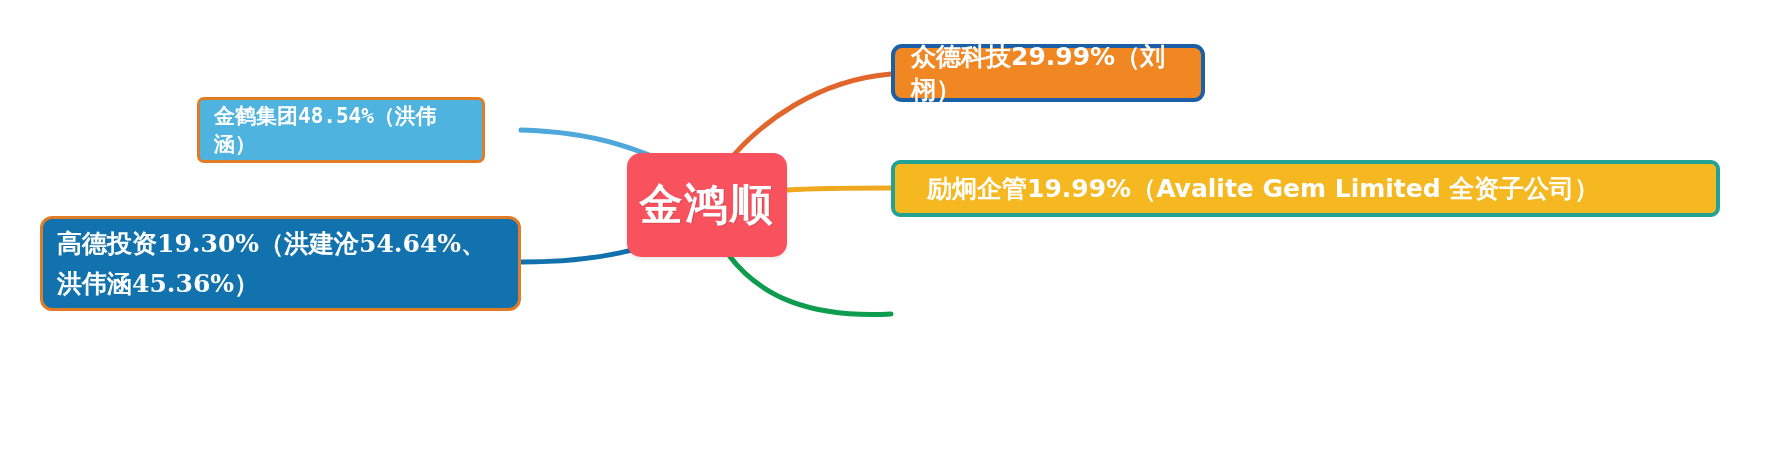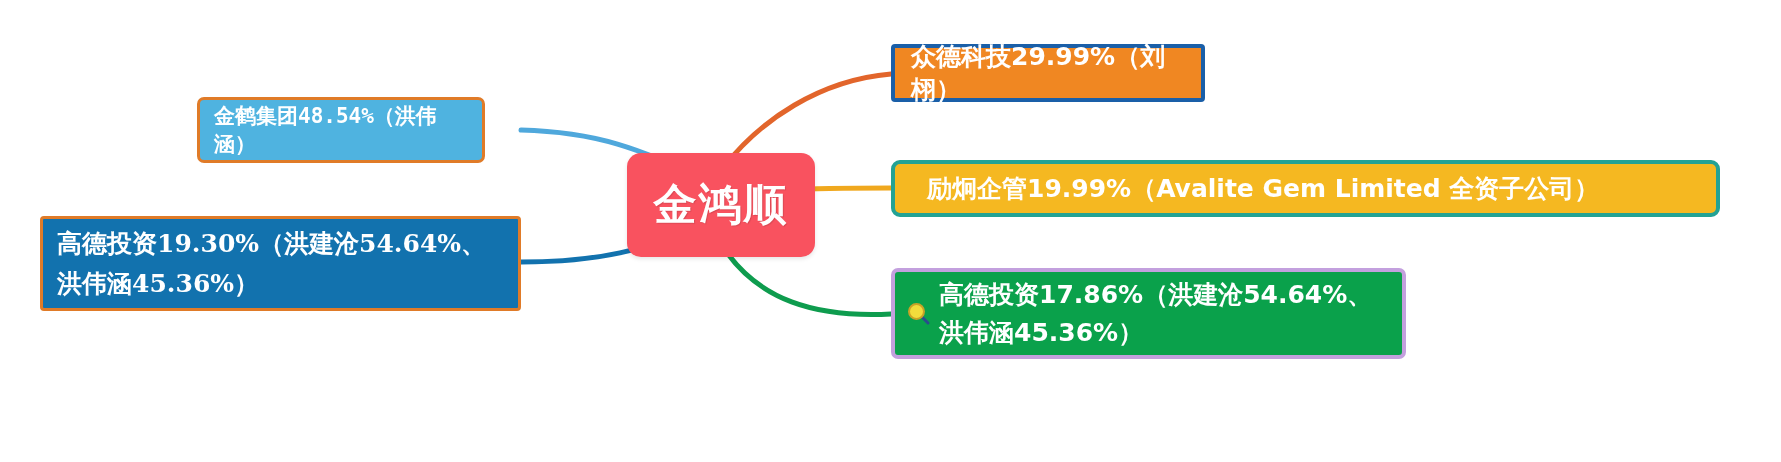--- a/index.html
+++ b/index.html
@@ -41,21 +41,21 @@
     display: block;
     width: 100%;
     white-space: pre-wrap;
     word-break: break-word;
   }
 
   
   #node-center {
     left: 627px;
     top: 153px;
-    width: 188px;
+    width: 160px;
     height: 104px;
     background: #F9525F;
     border: 0 solid transparent;
     border-radius: 14px;
     justify-content: center;
     box-shadow: 0 2px 4px rgba(0,0,0,0.10);
   }
   #node-center .node-label {
     color: #ffffff;
     font-size: 43px;
@@ -88,41 +88,41 @@
 
   
   #node-gaode-left {
     left: 40px;
     top: 216px;
     width: 481px;
     height: 95px;
     background: #1272AE;
     border-width: 3px;
     border-color: #E07B28;
-    border-radius: 4px;
+    border-radius: 12px;
     padding: 0 14px;
   }
   #node-gaode-left .node-label {
     color: #ffffff;
     font-size: 25px;
     font-weight: 700;
     line-height: 40px;
     font-family: "DejaVu Serif", "Liberation Serif", serif;
   }
 
   
   #node-zhongde {
     left: 891px;
     top: 44px;
     width: 314px;
     height: 58px;
     background: #F08722;
     border-width: 4px;
     border-color: #1A5FA8;
-    border-radius: 4px;
+    border-radius: 11px;
     padding: 0 16px;
   }
   #node-zhongde .node-label {
     color: #ffffff;
     font-size: 25px;
     font-weight: 700;
     font-family: "DejaVu Sans", "Liberation Sans", sans-serif;
   }
 
   
@@ -206,21 +206,14 @@
   </div>
 
   <div class="node" id="node-zhongde">
     <span class="node-label">众德科技29.99%（刘栩）</span>
   </div>
 
   <div class="node" id="node-lijiong">
     <span class="node-label">励炯企管19.99%（Avalite Gem Limited 全资子公司）</span>
   </div>
 
-  <div class="node" id="node-gaode-right">
-    <svg id="magnifier-icon" viewBox="0 0 24 24" xmlns="http://www.w3.org/2000/svg">
-      <line x1="13" y1="13" x2="21" y2="21" stroke="#2A4B8D" stroke-width="3" stroke-linecap="round"></line>
-      <circle cx="9.5" cy="9.5" r="7.5" fill="#F2DC3C" stroke="#C9A227" stroke-width="2"></circle>
-    </svg>
-    <span class="node-label">高德投资17.86%（洪建沧54.64%、洪伟涵45.36%）</span>
-  </div>
 
 </div>
 
 </body></html>

